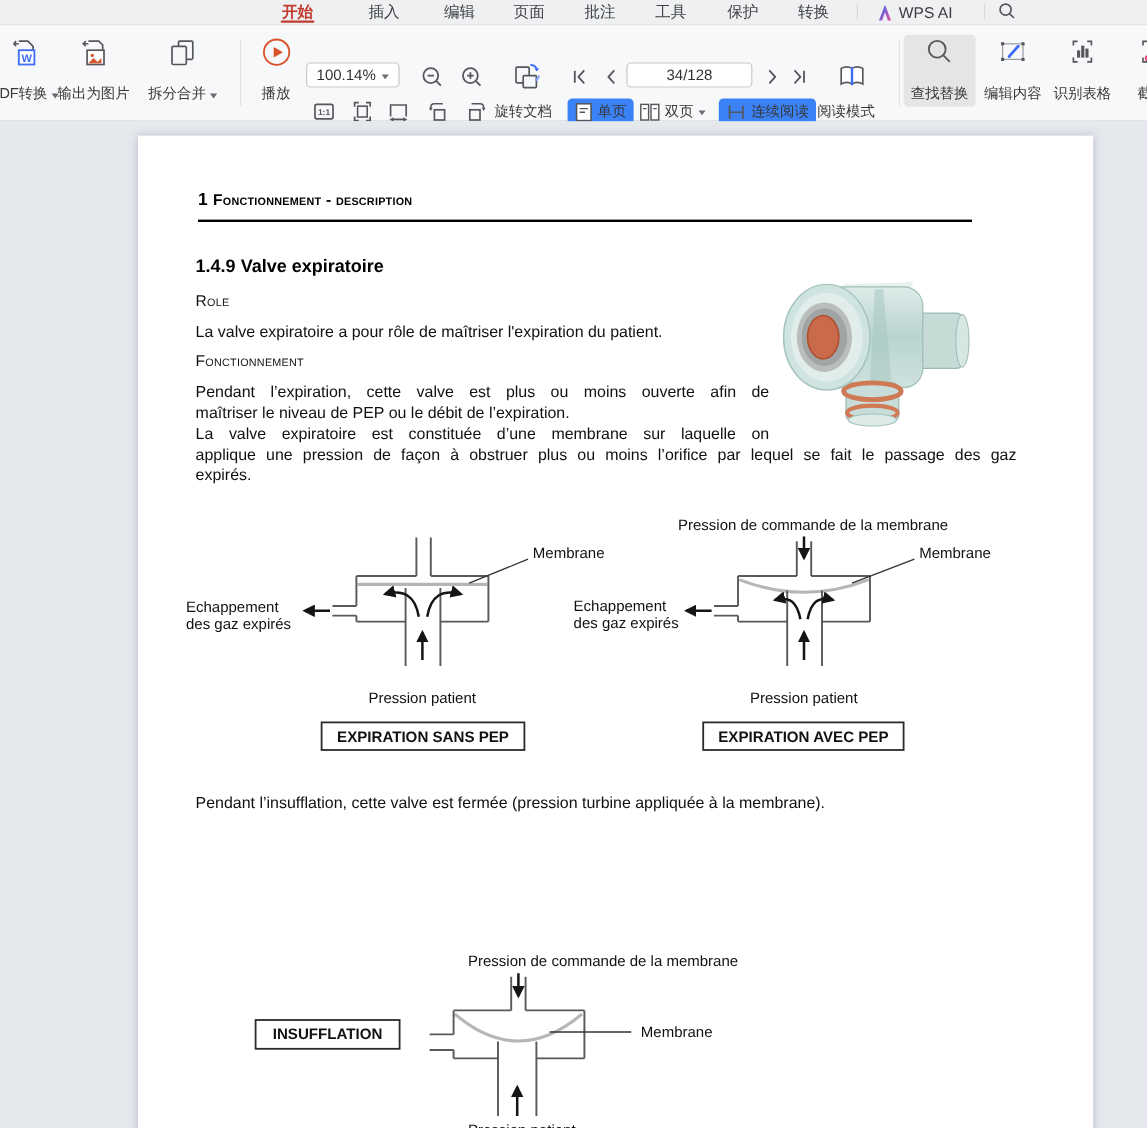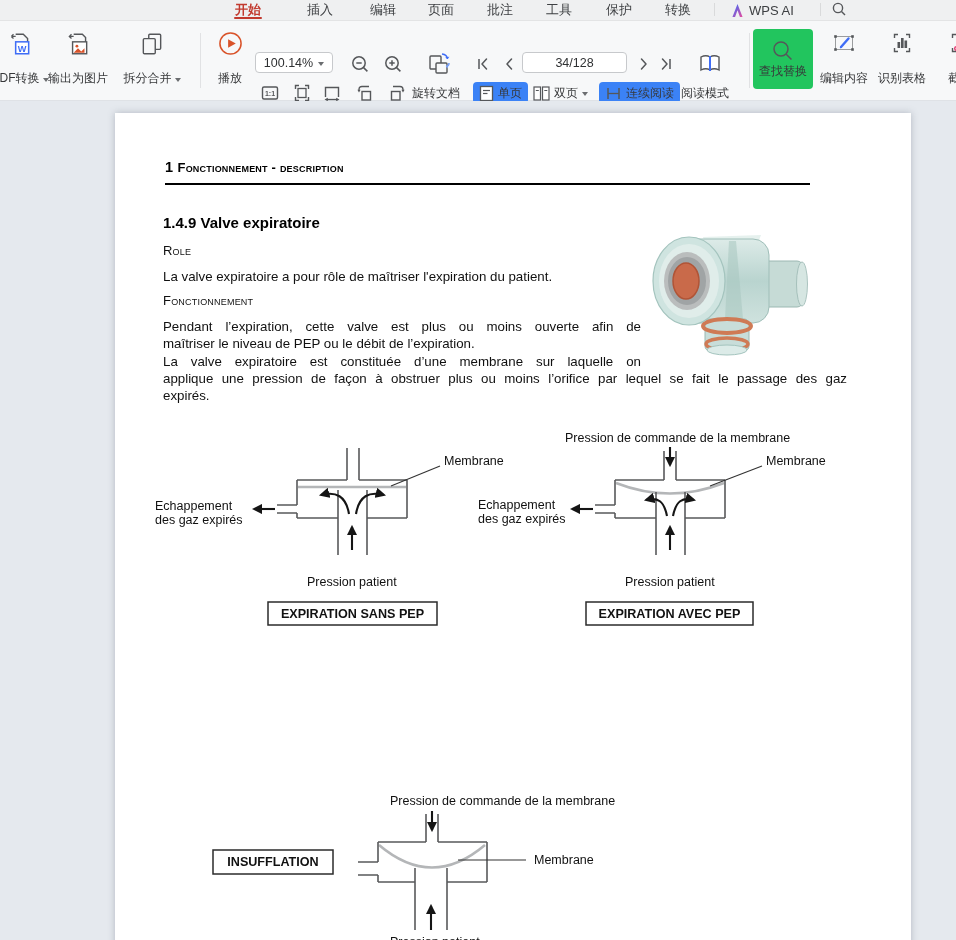--- a/index.html
+++ b/index.html
@@ -10,21 +10,21 @@
   .tab{position:absolute;bottom:0;width:44px;height:19px;line-height:17px;text-align:center;font-size:13px;color:#3e4043;cursor:default;}
   .tab.active{color:#c23a2f;font-weight:bold;margin-top:16px;}
   .tab .underline{position:absolute;left:8px;right:8px;bottom:1px;height:2.5px;background:#c23a2f;border-radius:1px;}
   .menu-sep{position:absolute;top:3px;height:13px;width:1px;background:#d9dadb;}
   .wpsai{position:absolute;bottom:0;height:19px;line-height:17px;font-size:13px;color:#3e4043;display:flex;align-items:center;gap:4px;}
   .msearch{position:absolute;top:1px;}
   
   .toolbar{position:absolute;top:21px;left:0;width:956px;height:79px;background:#f7f8f9;border-bottom:1px solid #dfe2e6;}
   .vsep{position:absolute;top:12px;width:1px;height:55px;background:#e1e2e4;}
   .bigbtn{position:absolute;top:8px;height:60px;width:64px;display:flex;flex-direction:column;align-items:center;justify-content:space-between;padding:2px 0;box-sizing:border-box;border-radius:4px;}
-  .bigbtn.hl{background:#22c55e;justify-content:center;}
+  .bigbtn.hl{background:#e5e5e5;}
   .blabel{font-size:12px;color:#37383a;white-space:nowrap;display:flex;align-items:center;gap:3px;}
   .caret{display:inline-block;width:0;height:0;border-left:3.5px solid transparent;border-right:3.5px solid transparent;border-top:4px solid #6b6d70;margin-top:2px;}
   .r1{position:absolute;top:31px;height:24px;display:flex;align-items:center;}
   .r2{position:absolute;top:61px;height:22px;display:flex;align-items:center;font-size:12px;color:#37383a;white-space:nowrap;}
   .r2.hl{background:#3b82f6;border-radius:4px;padding:0 6px;}
   .r2 .ic{margin-right:4px;display:flex;align-items:center;}
   .valbox{box-sizing:border-box;border:1px solid #c7c9cc;background:#fff;border-radius:4px;height:21px;display:flex;align-items:center;justify-content:center;font-size:12.5px;color:#2f3133;gap:5px;}
   
   .docarea{position:absolute;top:101px;left:0;width:956px;height:839px;background:#e5e9ee;}
   .page{position:absolute;left:115px;top:12px;width:796px;height:836px;background:#fff;box-shadow:0 0 7px rgba(95,105,120,.38);}
@@ -397,20 +397,21 @@
           <line class="thin" x1="612" y1="38" x2="560" y2="58"></line>
           <text x="616" y="37">Membrane</text>
           <text x="328" y="81">Echappement</text>
           <text x="328" y="95">des gaz expirés</text>
           <text x="475" y="158">Pression patient</text>
           <rect class="capbox" x="436" y="174" width="167" height="23"></rect>
           <text class="cap" x="519.5" y="190" text-anchor="middle">EXPIRATION AVEC PEP</text>
         </g>
       </svg>
 
+      <div class="bodytxt" style="top:547px">Pendant l’insufflation, cette valve est fermée (pression turbine appliquée à la membrane).</div>
 
       <svg class="dsvg" style="left:85px;top:675px" width="460" height="152" viewBox="0 0 460 152">
         <defs>
           <marker id="ah2" viewBox="0 0 10 10" refX="8" refY="5" markerWidth="5" markerHeight="5" orient="auto-start-reverse">
             <path d="M0 0 L10 5 L0 10 z" fill="#151515"></path>
           </marker>
         </defs>
         <g>
           <text x="190" y="17">Pression de commande de la membrane</text>
           <line class="arr" x1="232" y1="23" x2="232" y2="42" marker-end="url(#ah2)"></line>

